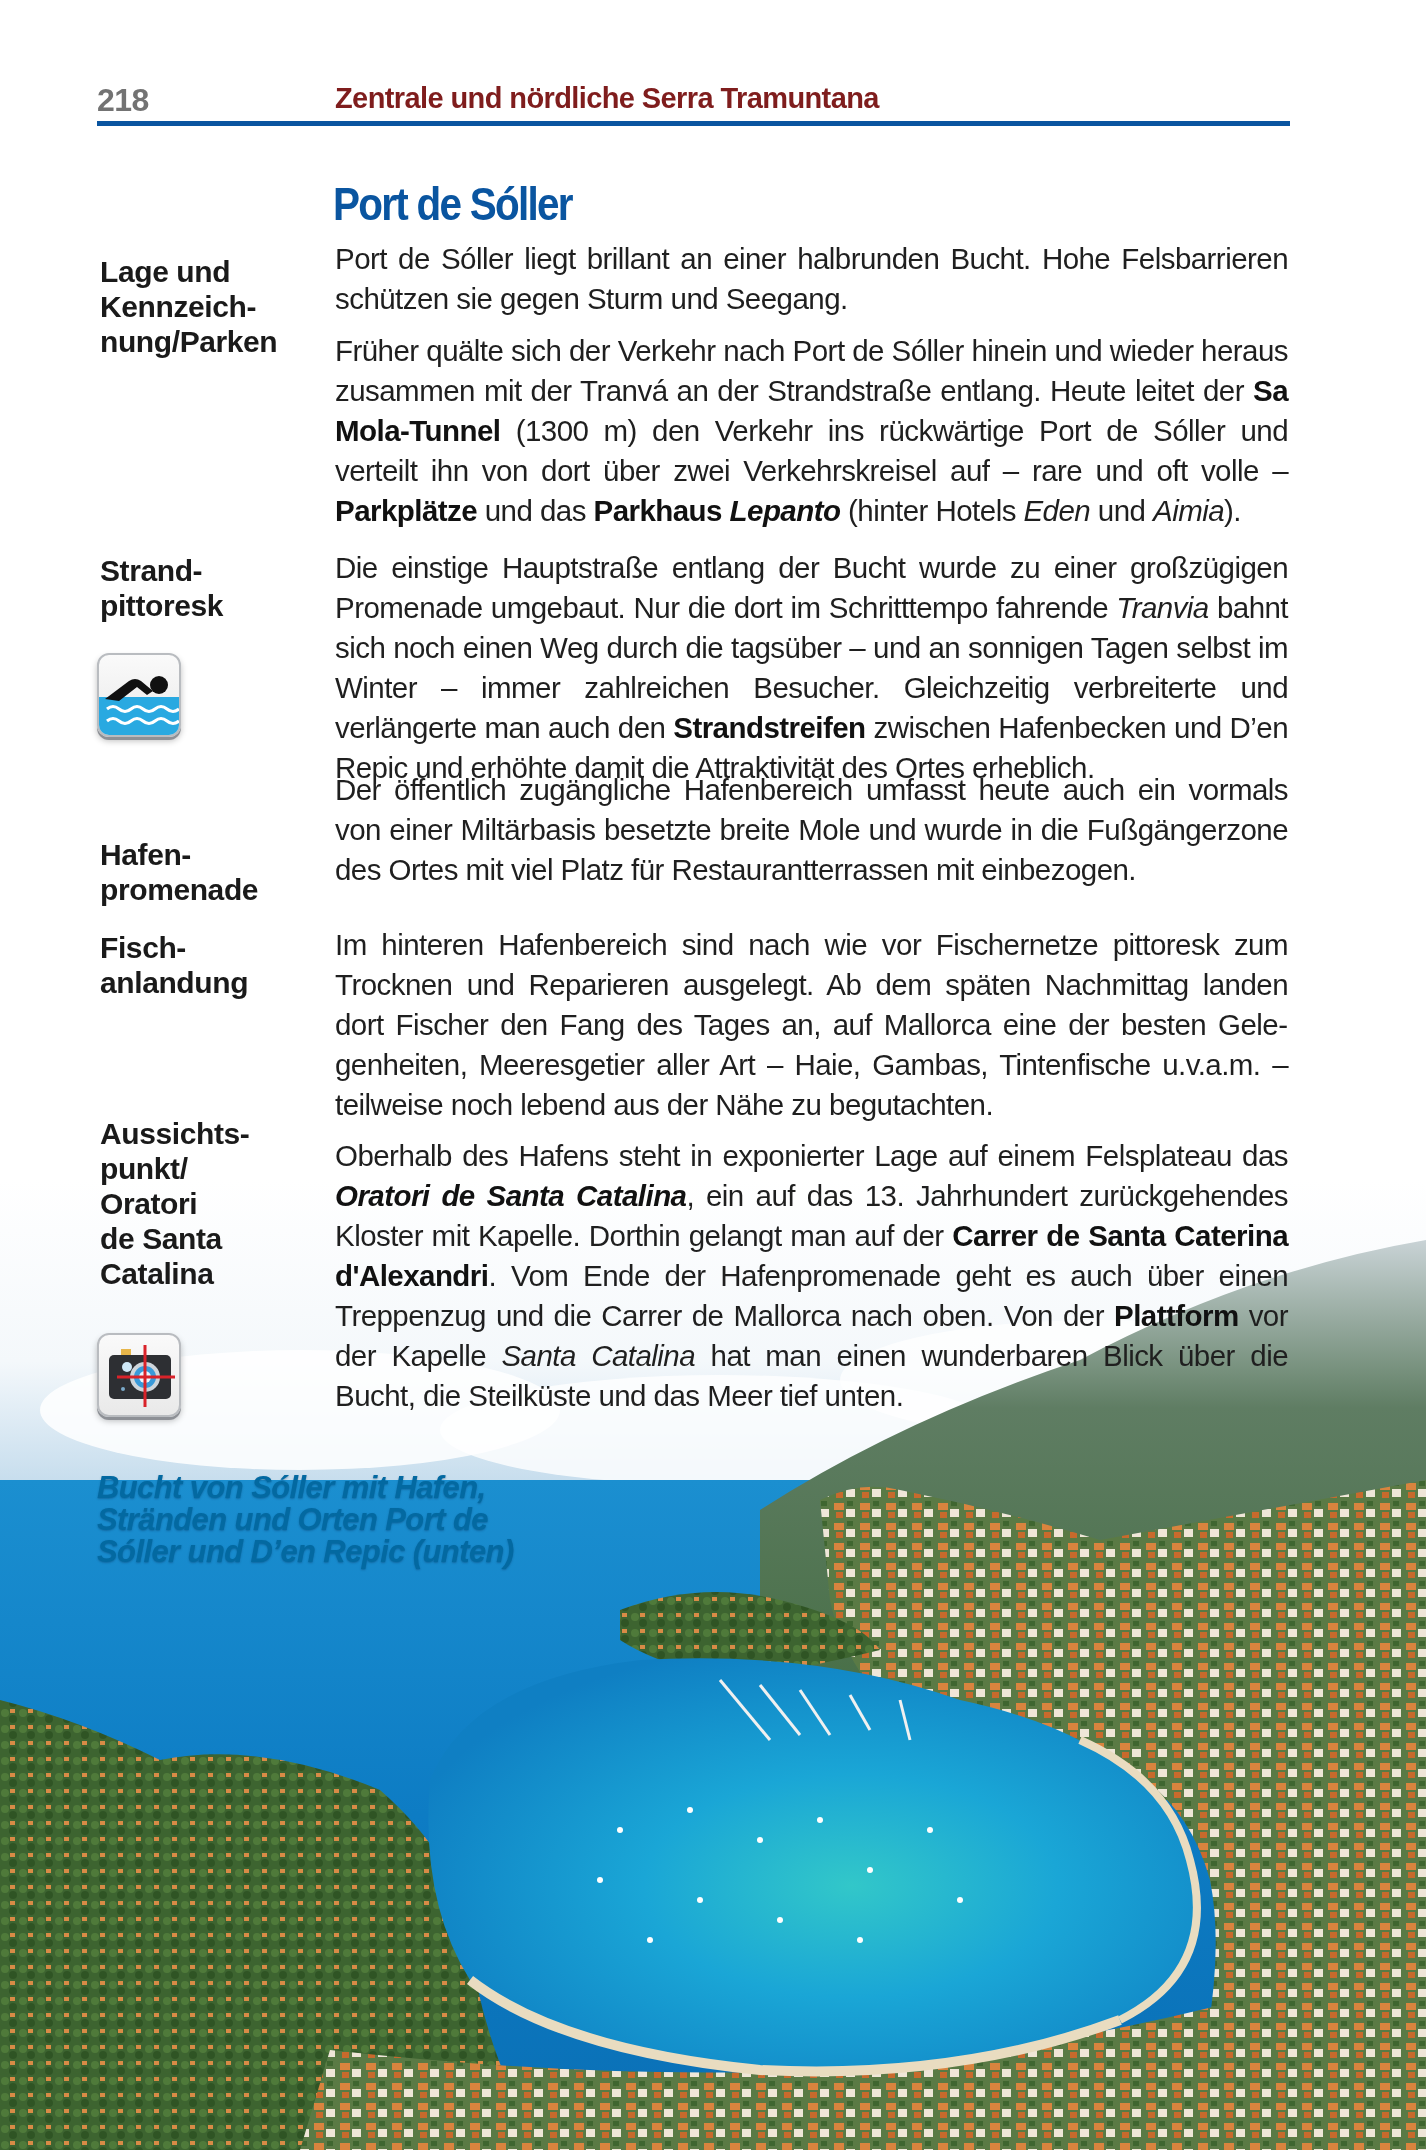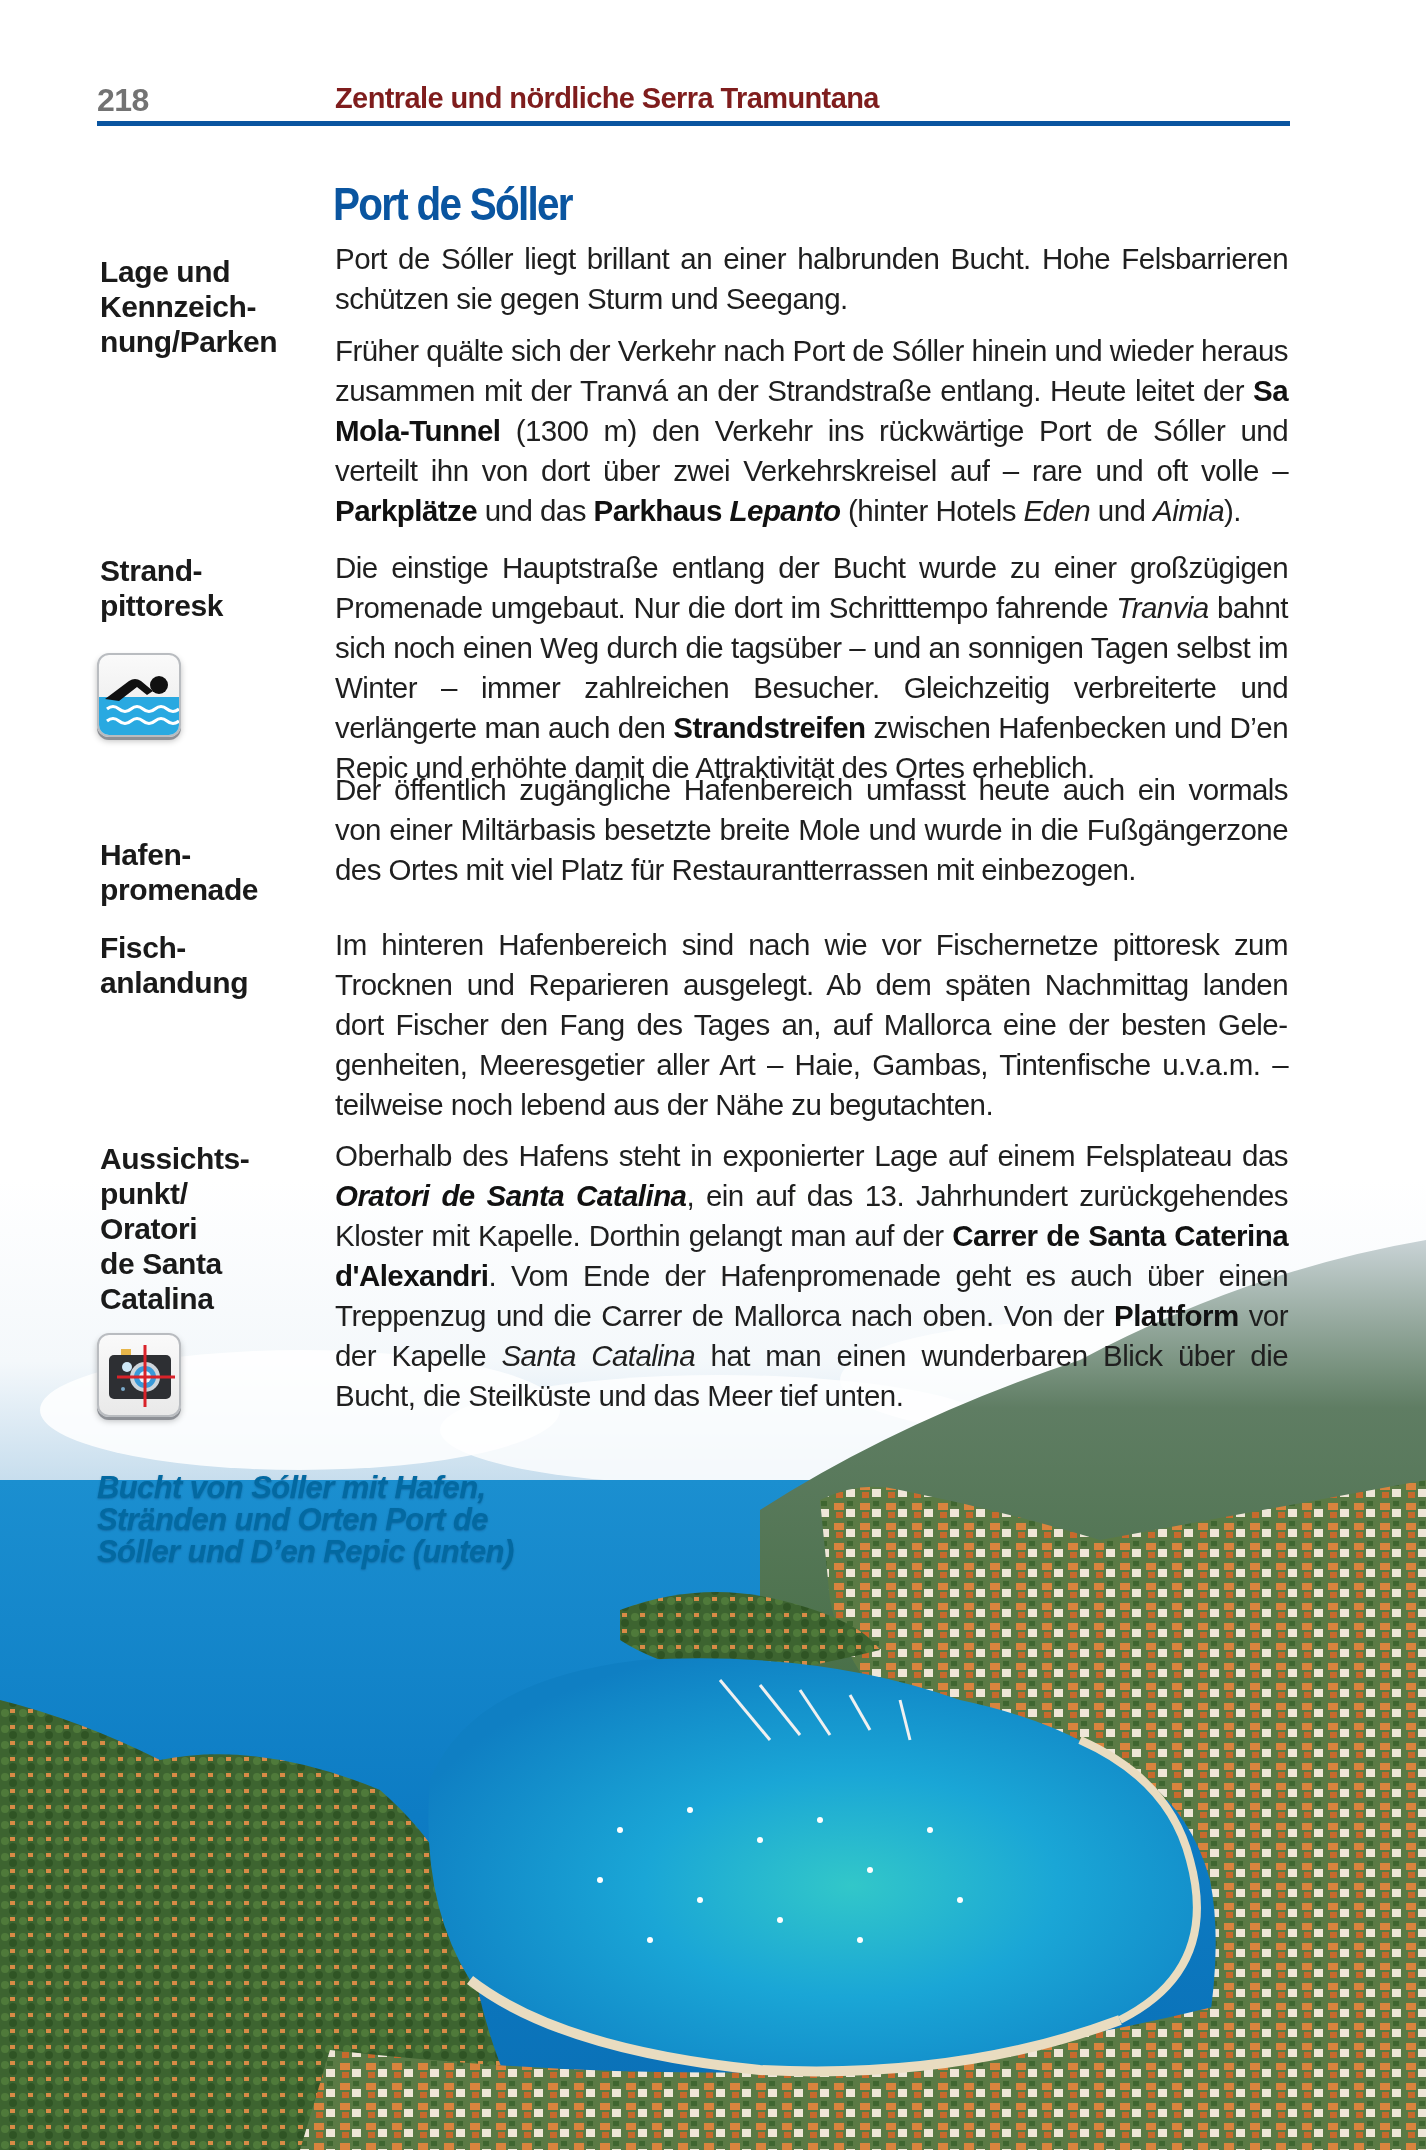--- a/index.html
+++ b/index.html
@@ -155,21 +155,21 @@
 
 <div class="side-label" style="top:254px;">Lage und
 Kennzeich-
 nung/Parken</div>
 <div class="side-label" style="top:553px;">Strand-
 pittoresk</div>
 <div class="side-label" style="top:809px;margin-top:28px;">Hafen-
 promenade</div>
 <div class="side-label" style="top:930px;">Fisch-
 anlandung</div>
-<div class="side-label" style="top:1141px;">Aussichts-
+<div class="side-label" style="top:1116px;">Aussichts-
 punkt/
 Oratori
 de Santa
 Catalina</div>
 
 <div class="icon-tile" style="top:653px;">
   <svg viewBox="0 0 80 80" xmlns="http://www.w3.org/2000/svg">
     <rect x="0" y="42" width="80" height="38" fill="#29a9e1"></rect>
     <path d="M6 44 L30 26 Q36 22 42 26 L54 36 L48 40 L38 32 L20 46 Z" fill="#111"></path>
     <circle cx="60" cy="30" r="9" fill="#111"></circle>

